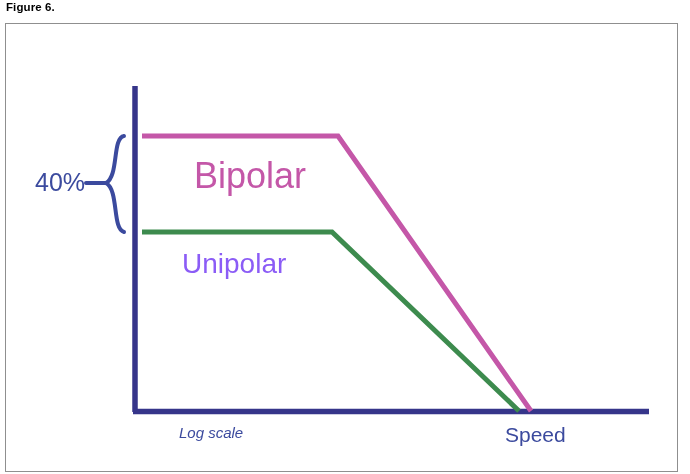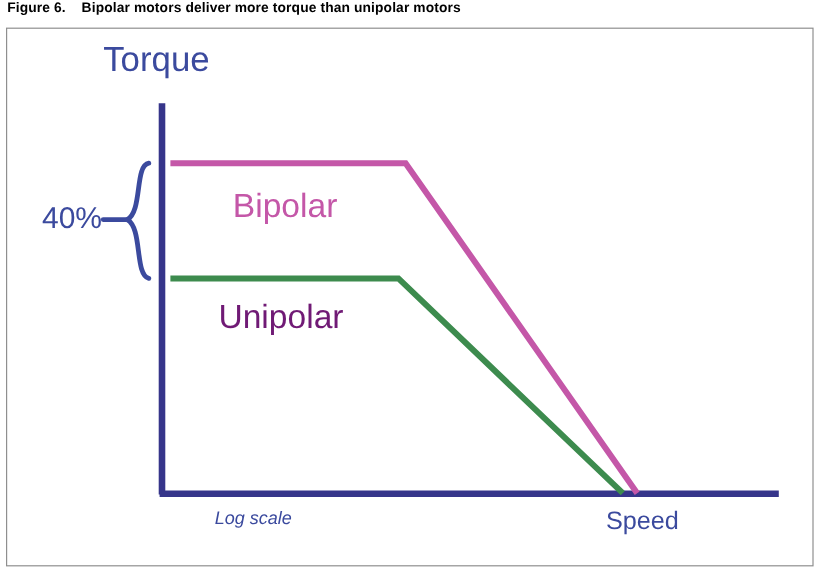--- a/index.html
+++ b/index.html
@@ -93,64 +93,62 @@
   .label-percent {
     left: 35px;
     top: 170px;
     font-size: 25px;
     color: #3b4a9e;
   }
   .label-bipolar {
     position: absolute;
     left: 194px;
     top: 158px;
-    font-size: 28px;
+    font-size: 36px;
     color: #c457a8;
     white-space: nowrap;
     line-height: 1;
   }
   .label-unipolar {
     position: absolute;
     left: 182px;
     top: 250px;
     font-size: 28px;
-    color: #701a75;
+    color: #8b5cf6;
     white-space: nowrap;
     line-height: 1;
   }
 </style>
 </head>
 <body>
 
 <div id="root">
 
   <div class="caption">
     <span class="caption-number">Figure 6.</span>
-    <span class="caption-title">Bipolar motors deliver more torque than unipolar motors</span>
   </div>
 
   <div class="figure-frame"></div>
 
   <svg class="chart-area" viewBox="0 0 690 474">
 
     <line x1="135" y1="86" x2="135" y2="412" stroke="#36358a" stroke-width="5.5"></line>
 
     <line x1="133" y1="411.5" x2="649" y2="411.5" stroke="#36358a" stroke-width="5.5"></line>
 
     <polyline points="142,136 338,136 531,411" fill="none" stroke="#c457a8" stroke-width="5" stroke-linejoin="miter" stroke-linecap="butt"></polyline>
 
     <polyline points="142,232 332,232 519,411" fill="none" stroke="#3d8b4e" stroke-width="5" stroke-linejoin="miter" stroke-linecap="butt"></polyline>
 
     <path d="M 124,136
              C 112,138 119,176 106,183
              C 119,190 112,229 124,232" fill="none" stroke="#3b4a9e" stroke-width="4" stroke-linecap="round" stroke-linejoin="round"></path>
     <line x1="86" y1="183" x2="107" y2="183" stroke="#3b4a9e" stroke-width="4" stroke-linecap="round"></line>
   </svg>
 
-  <div class="axis-label label-torque">Torque</div>
 
   <div class="axis-label label-speed">Speed</div>
 
   <div class="axis-label label-logscale">Log scale</div>
 
   <div class="axis-label label-percent">40%</div>
 
   <div class="label-bipolar">Bipolar</div>
 
   <div class="label-unipolar">Unipolar</div>

